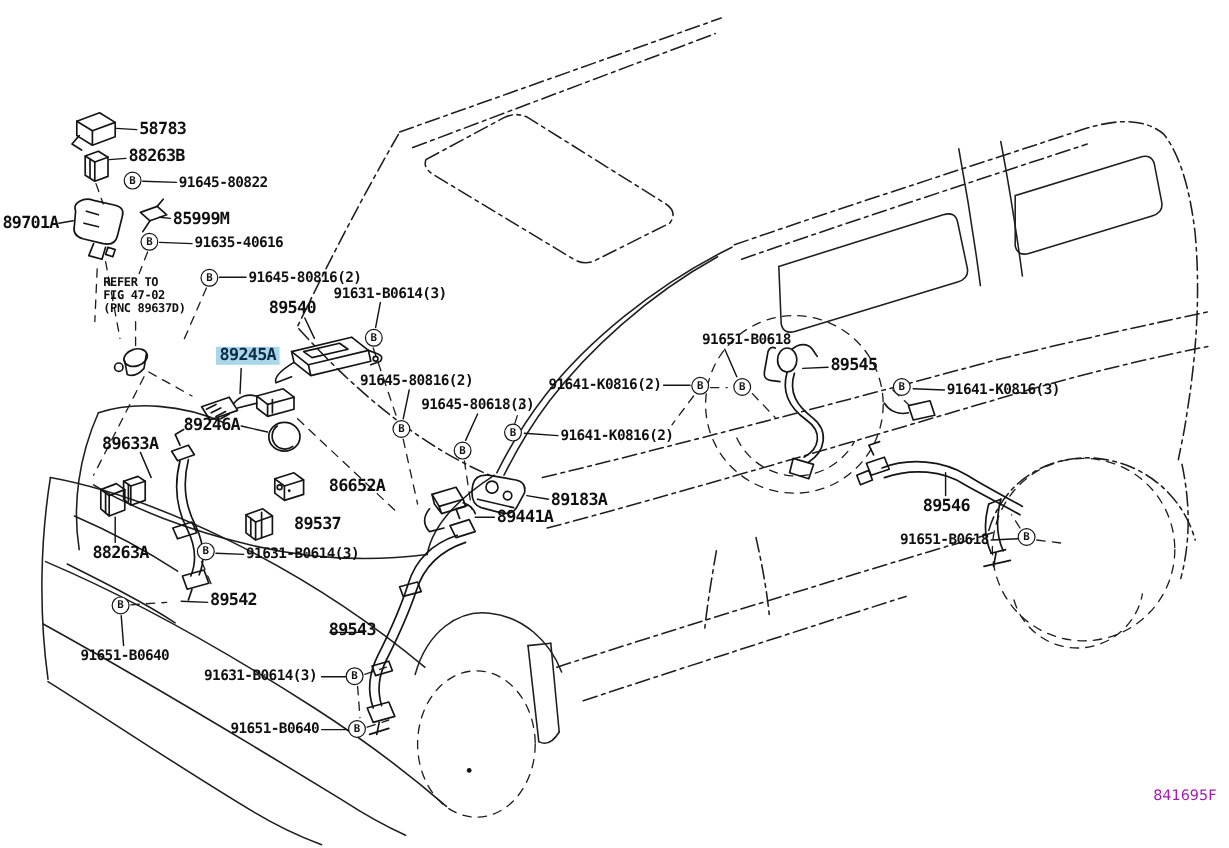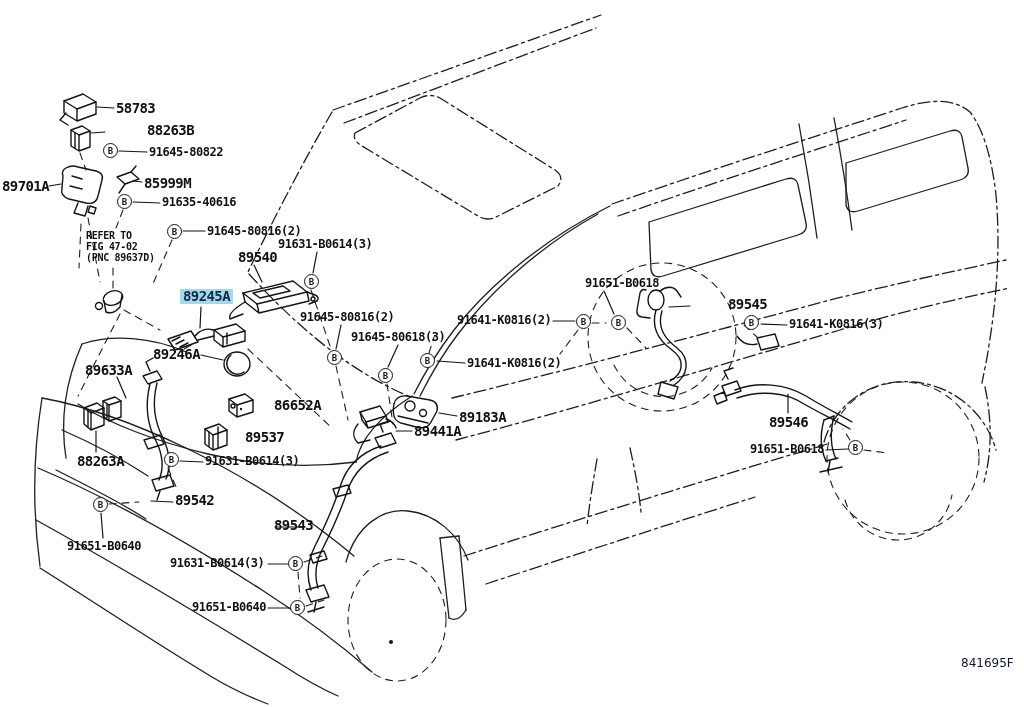--- a/index.html
+++ b/index.html
@@ -27,21 +27,21 @@
     position:absolute;width:15px;height:15px;border:1.6px solid #141414;border-radius:50%;
     background:#fff;display:flex;align-items:center;justify-content:center;
     font-size:9px;font-weight:bold;color:#141414;box-sizing:border-box;
   }
   #refer-note{
     position:absolute;left:86px;top:230px;font-size:10px;font-weight:bold;
     letter-spacing:-0.3px;line-height:11px;color:#101010;
   }
   #figure-code{
     position:absolute;left:961px;top:656px;font-family:"DejaVu Sans",sans-serif;
-    font-size:12px;color:#0f172a;
+    font-size:12px;color:#a21caf;
   }
 </style>
 </head>
 <body>
 
 <div id="canvas">
 
   <svg id="lineart" width="1024" height="707" viewBox="0 0 1024 707">
 
     <g>
@@ -299,34 +299,34 @@
   </svg>
 
   <div id="refer-note">
     <div>REFER TO</div>
     <div>FIG 47-02</div>
     <div>(PNC 89637D)</div>
   </div>
 
   <div id="labels-layer">
       <div class="part-label lg" style="left: 116px; top: 101px;">58783</div>
-      <div class="part-label lg" style="left: 107px; top: 123px; margin-left: 40px;">88263B</div>
+      <div class="part-label lg" style="left: 107px; top: 123px;">88263B</div>
       <div class="part-label sm" style="left: 149px; top: 146px;">91645-80822</div>
       <div class="part-label lg" style="left: 2px; top: 179px; text-align: right;">89701A</div>
       <div class="part-label lg" style="left: 144px; top: 176px;">85999M</div>
       <div class="part-label sm" style="left: 162px; top: 196px;">91635-40616</div>
       <div class="part-label sm" style="left: 207px; top: 225px;">91645-80816(2)</div>
       <div class="part-label sm" style="left: 278px; top: 238px;">91631-B0614(3)</div>
-      <div class="part-label lg" style="left: 238px; top: 250px;">89540</div>
+      <div class="part-label lg" style="left: 224px; top: 250px;">89540</div>
       <div class="part-label lg highlight" style="left: 183px; top: 289px;">89245A</div>
       <div class="part-label sm" style="left: 300px; top: 311px;">91645-80816(2)</div>
       <div class="part-label sm" style="left: 351px; top: 331px;">91645-80618(3)</div>
       <div class="part-label sm" style="left: 457px; top: 314px;">91641-K0816(2)</div>
       <div class="part-label sm" style="left: 585px; top: 277px;">91651-B0618</div>
-      <div class="part-label lg" style="left: 728px; top: 297px;">89545</div>
+      <div class="part-label lg" style="left: 692px; top: 297px;">89545</div>
       <div class="part-label sm" style="left: 789px; top: 318px;">91641-K0816(3)</div>
       <div class="part-label sm" style="left: 467px; top: 357px;">91641-K0816(2)</div>
       <div class="part-label lg" style="left: 153px; top: 347px;">89246A</div>
       <div class="part-label lg" style="left: 85px; top: 363px;">89633A</div>
       <div class="part-label lg" style="left: 274px; top: 398px;">86652A</div>
       <div class="part-label lg" style="left: 245px; top: 430px;">89537</div>
       <div class="part-label lg" style="left: 77px; top: 454px;">88263A</div>
       <div class="part-label sm" style="left: 205px; top: 455px;">91631-B0614(3)</div>
       <div class="part-label lg" style="left: 459px; top: 410px;">89183A</div>
       <div class="part-label lg" style="left: 414px; top: 424px;">89441A</div>

